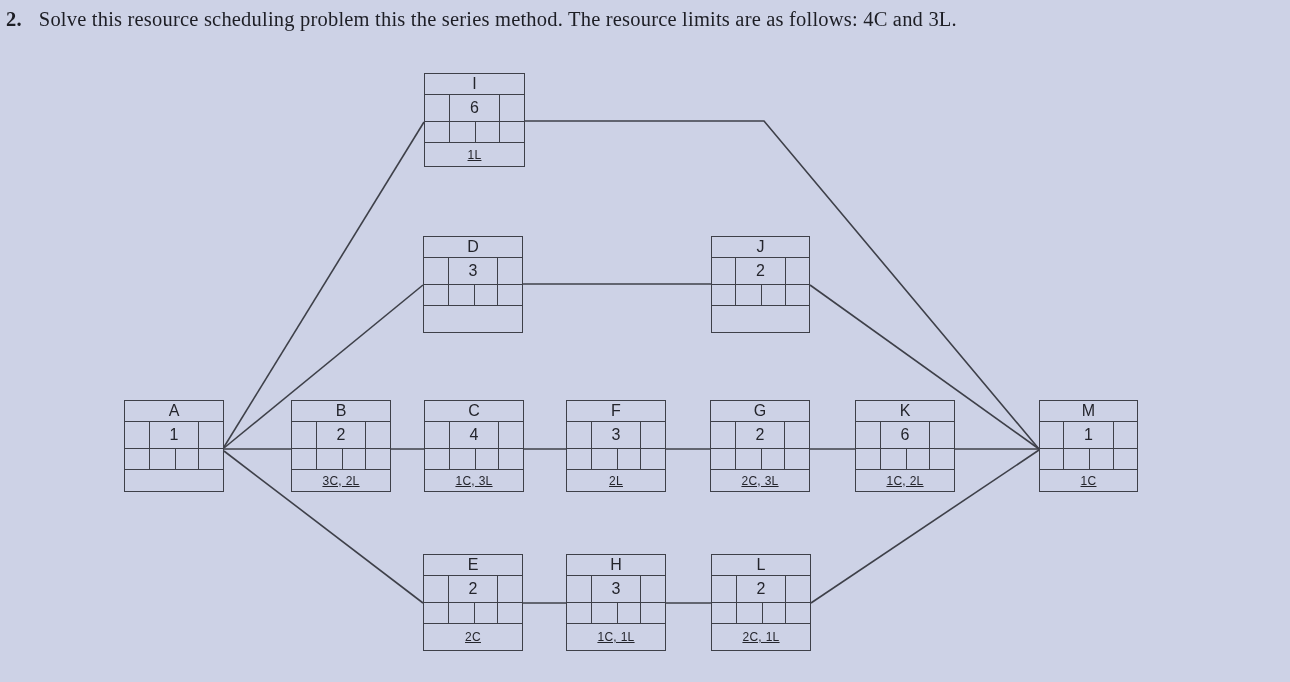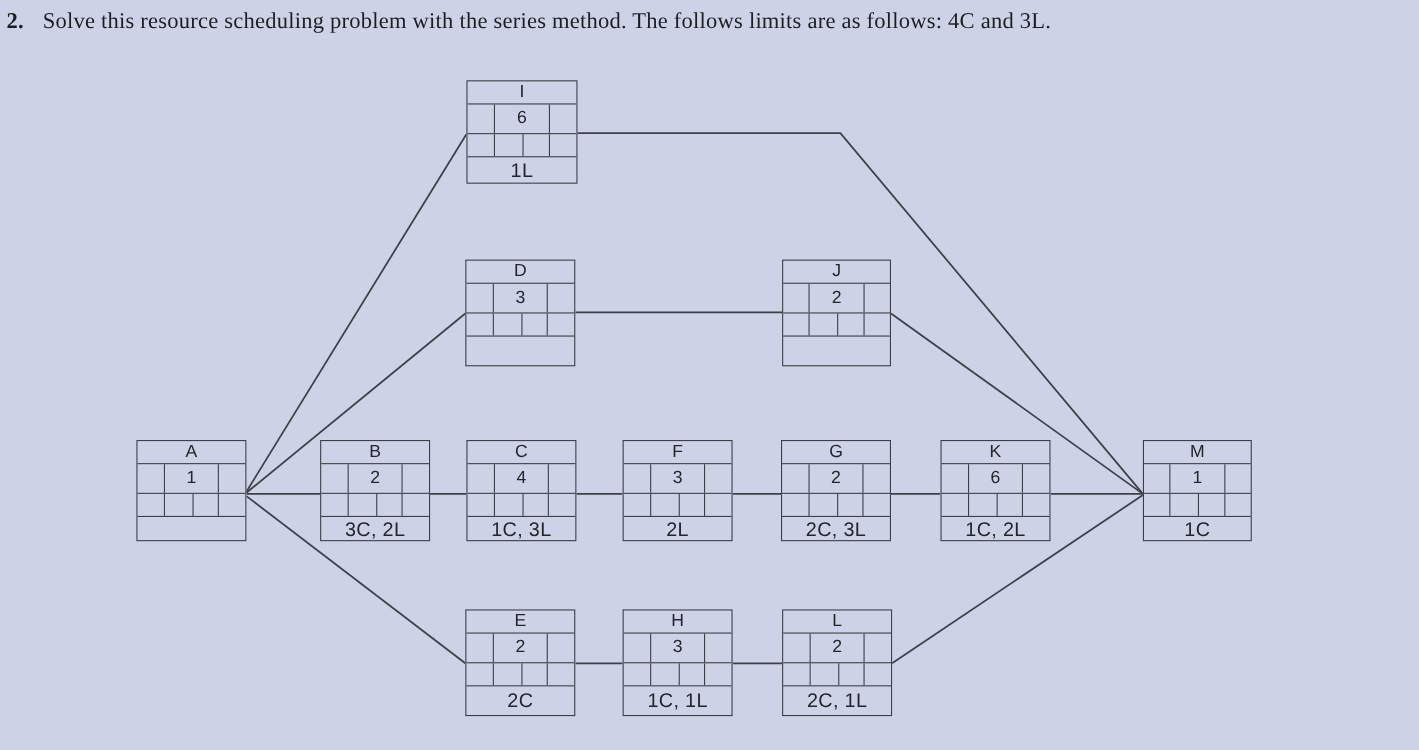--- a/index.html
+++ b/index.html
@@ -89,31 +89,32 @@
     align-items: center;
     justify-content: center;
     font-size: 16px;
     line-height: 1;
   }
   .nres {
     flex: 1;
     display: flex;
     align-items: center;
     justify-content: center;
-    font-size: 18px;
+    font-size: 12px;
     line-height: 1;
     letter-spacing: 0.3px;
+    text-decoration: underline;
   }
 </style>
 </head>
 <body>
 
 <div class="title-row">
   <span class="title-num">2.</span>
-  <span class="title-text">Solve this resource scheduling problem with the series method. The follows limits are as follows: 4C and 3L.</span>
+  <span class="title-text">Solve this resource scheduling problem this the series method. The resource limits are as follows: 4C and 3L.</span>
 </div>
 
 <div class="diagram">
   <svg class="edges" id="edges" viewBox="0 0 1290 682">
       <polyline points="224,447 424,122"></polyline>
       <polyline points="224,448 423,285"></polyline>
       <polyline points="224,449 291,449"></polyline>
       <polyline points="224,451 423,603"></polyline>
       <polyline points="391,449 424,449"></polyline>
       <polyline points="524,449 566,449"></polyline>

